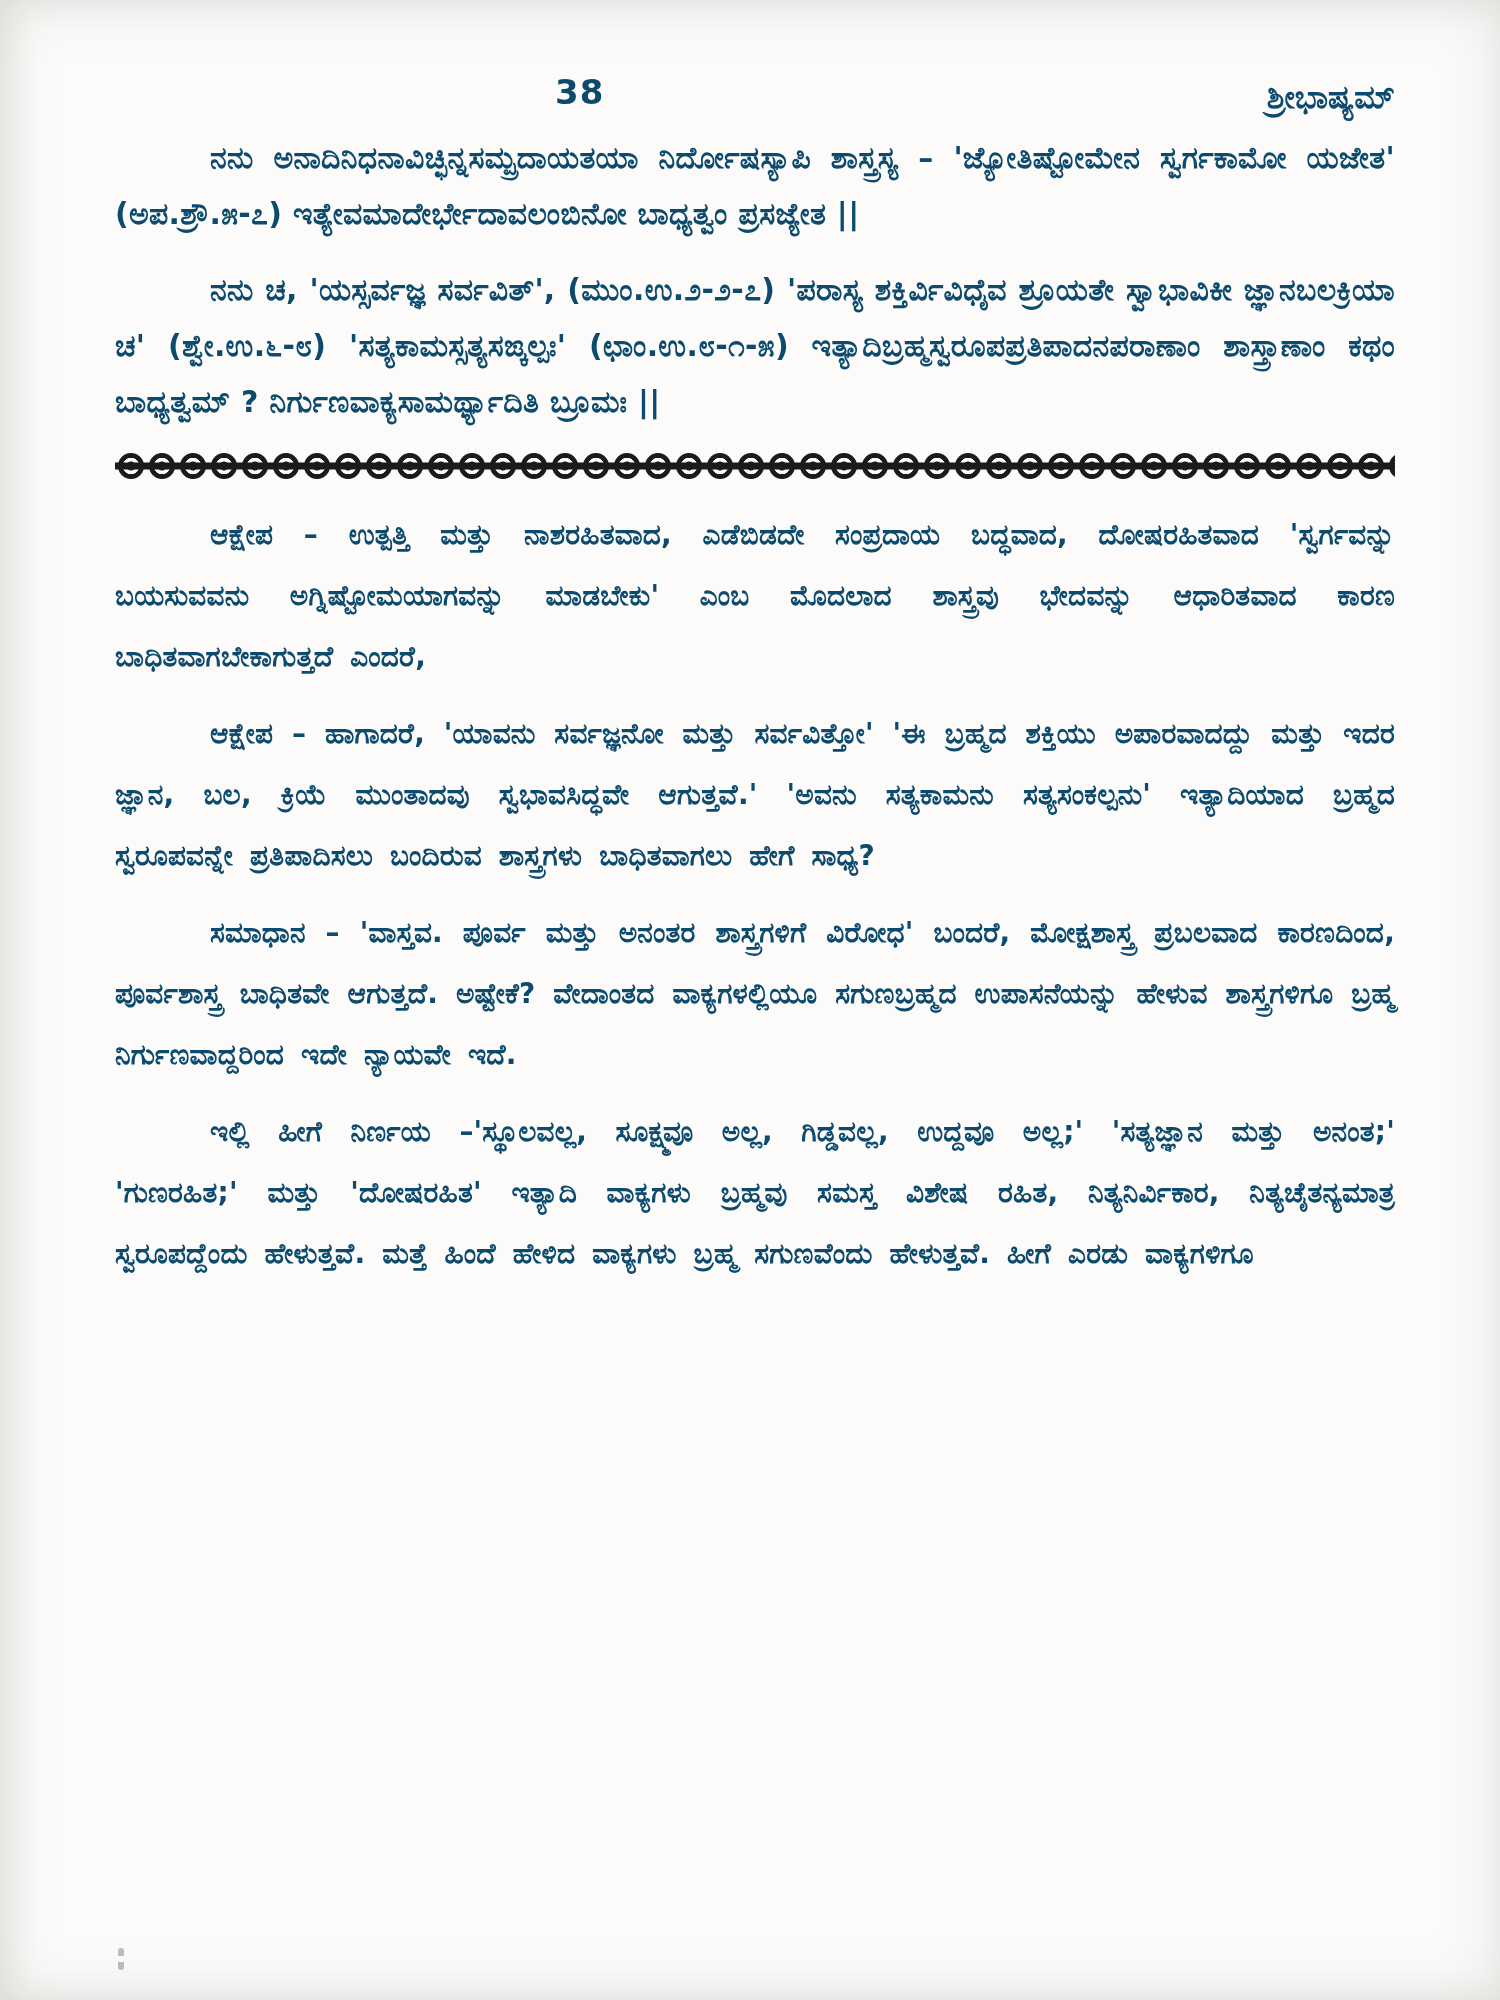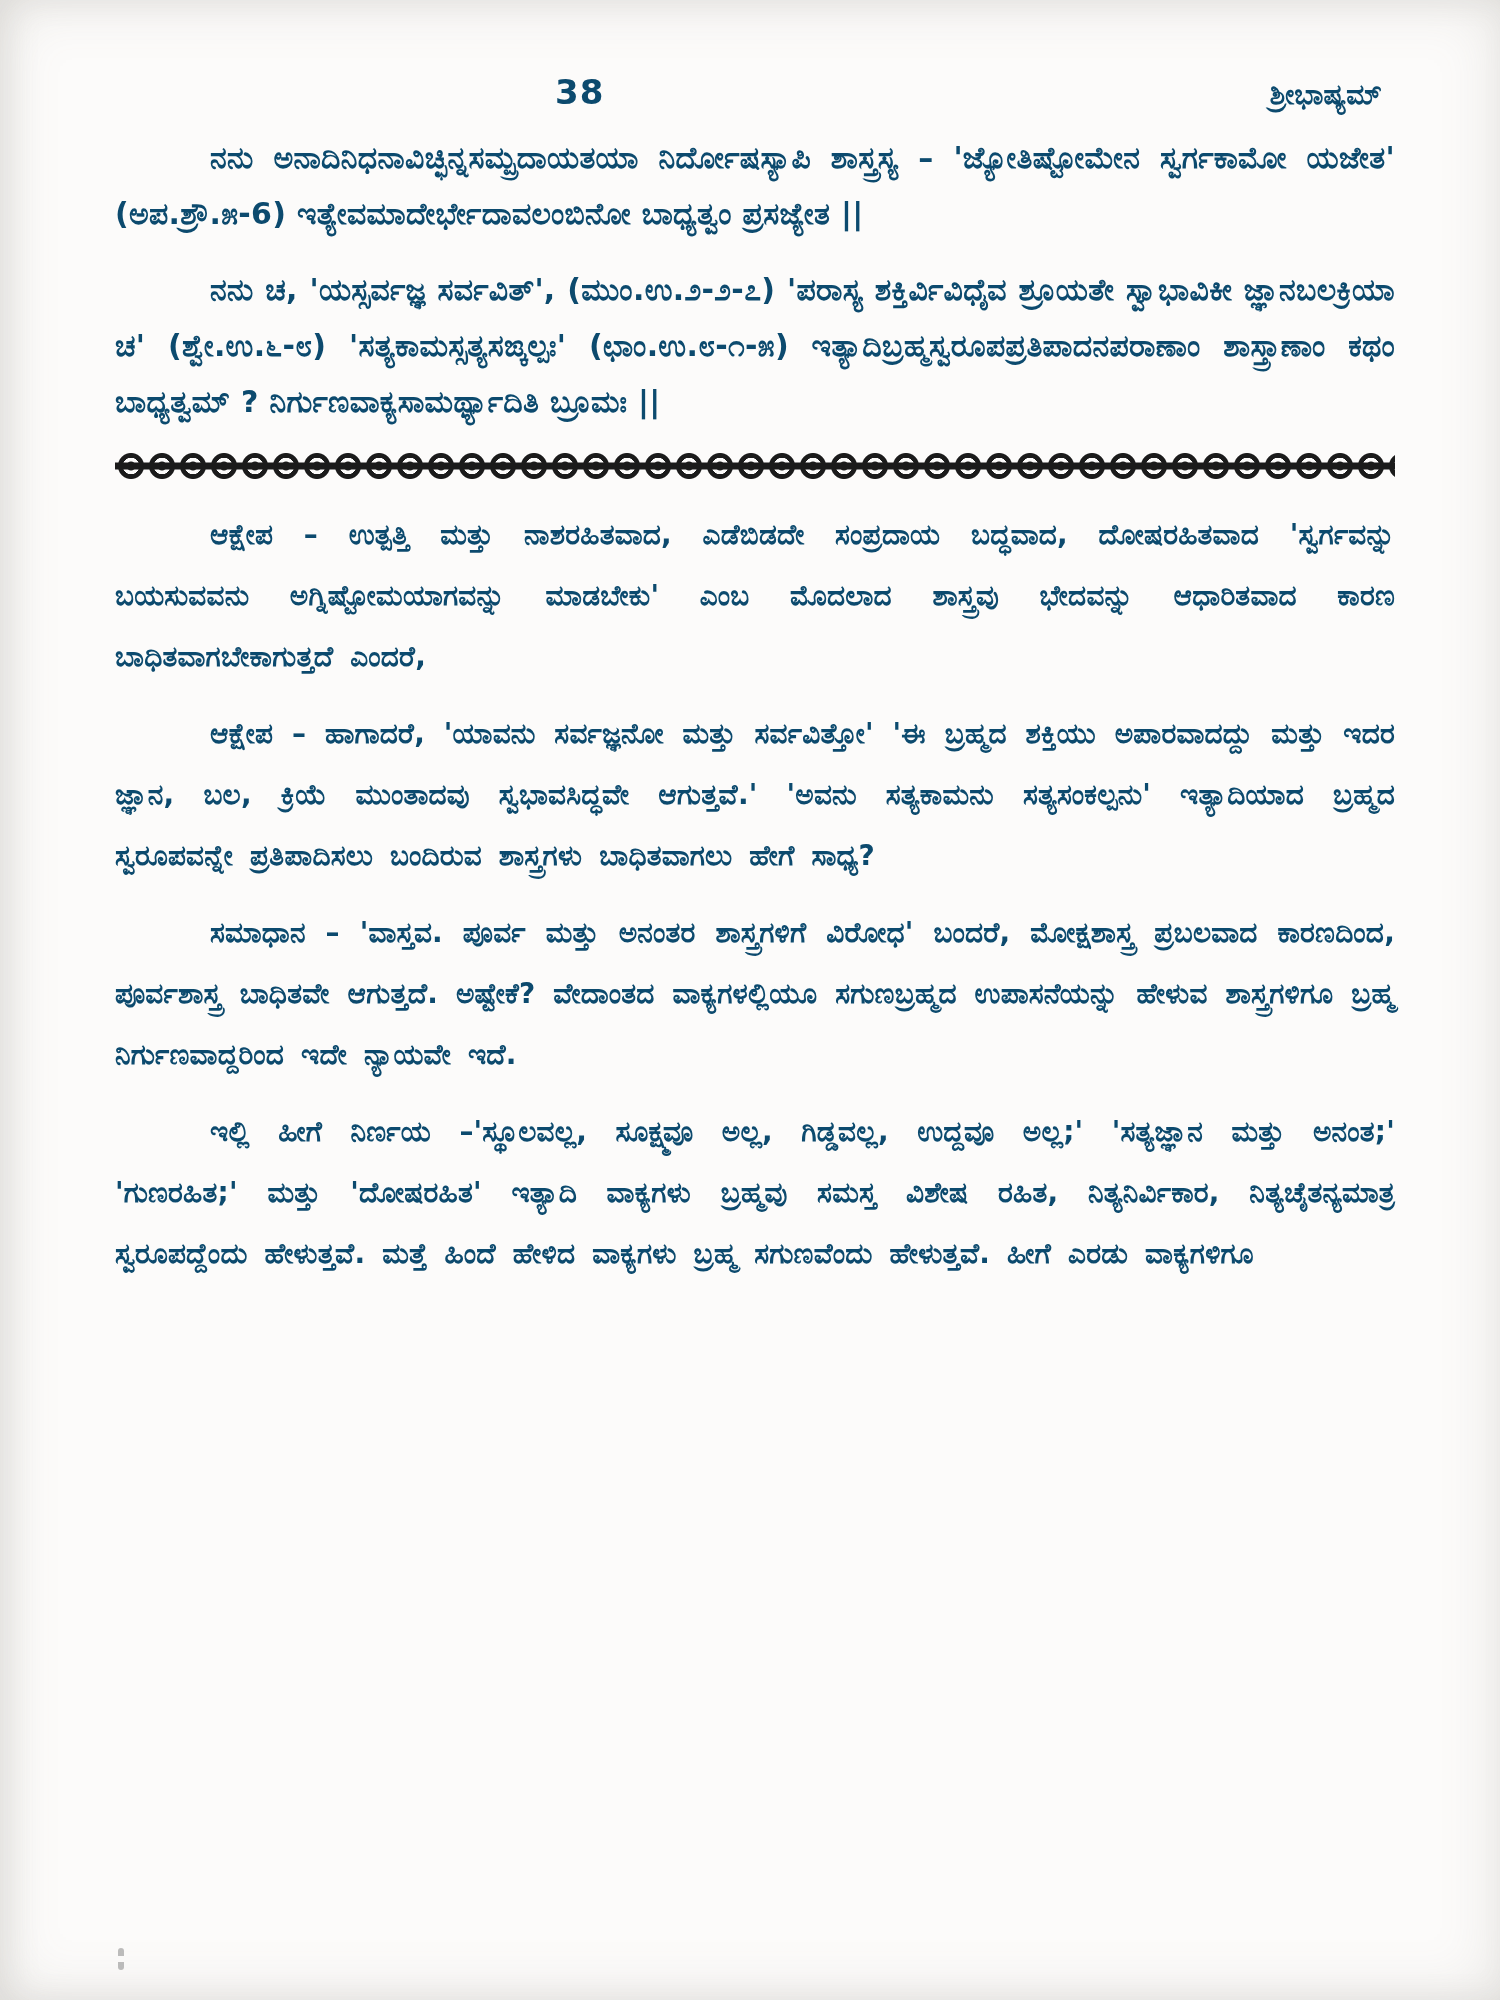--- a/index.html
+++ b/index.html
@@ -14,22 +14,22 @@
     box-shadow:inset 0 0 60px rgba(120,115,105,.18), inset 12px 0 30px rgba(120,115,105,.10);
   }
   .content{position:absolute;left:115px;right:105px;top:0;}
   
   .running-head{position:relative;height:130px;}
   .page-number{
     position:absolute;left:440px;top:72px;
     font-size:34px;font-weight:700;letter-spacing:1px;
   }
   .head-title{
-    position:absolute;right:13px;top:78px;
-    font-size:28px;font-weight:700;margin-left:16px;
+    position:absolute;right:0;top:78px;
+    font-size:32px;font-weight:700;margin-left:16px;
   }
   
   .mula p{
     margin:0 0 20px 0;
     font-size:30px;line-height:56px;
     font-weight:700;
     text-align:justify;
     text-indent:95px;
     letter-spacing:.3px;
   }
@@ -65,21 +65,21 @@
 
 <div class="page">
   <div class="content">
 
     <div class="running-head">
       <span class="page-number">38</span>
       <span class="head-title">ಶ್ರೀಭಾಷ್ಯಮ್</span>
     </div>
 
     <div class="mula">
-      <p>ನನು ಅನಾದಿನಿಧನಾವಿಚ್ಛಿನ್ನಸಮ್ಪ್ರದಾಯತಯಾ ನಿರ್ದೋಷಸ್ಯಾಪಿ ಶಾಸ್ತ್ರಸ್ಯ – 'ಜ್ಯೋತಿಷ್ಟೋಮೇನ ಸ್ವರ್ಗಕಾಮೋ ಯಜೇತ' (ಅಪ.ಶ್ರೌ.೫-6) ಇತ್ಯೇವಮಾದೇರ್ಭೇದಾವಲಂಬಿನೋ ಬಾಧ್ಯತ್ವಂ ಪ್ರಸಜ್ಯೇತ ||</p>
+      <p>ನನು ಅನಾದಿನಿಧನಾವಿಚ್ಛಿನ್ನಸಮ್ಪ್ರದಾಯತಯಾ ನಿರ್ದೋಷಸ್ಯಾಪಿ ಶಾಸ್ತ್ರಸ್ಯ – 'ಜ್ಯೋತಿಷ್ಟೋಮೇನ ಸ್ವರ್ಗಕಾಮೋ ಯಜೇತ' (ಅಪ.ಶ್ರೌ.೫-೭) ಇತ್ಯೇವಮಾದೇರ್ಭೇದಾವಲಂಬಿನೋ ಬಾಧ್ಯತ್ವಂ ಪ್ರಸಜ್ಯೇತ ||</p>
       <p>ನನು ಚ, 'ಯಸ್ಸರ್ವಜ್ಞ ಸರ್ವವಿತ್', (ಮುಂ.ಉ.೨-೨-೭) 'ಪರಾಸ್ಯ ಶಕ್ತಿರ್ವಿವಿಧೈವ ಶ್ರೂಯತೇ ಸ್ವಾಭಾವಿಕೀ ಜ್ಞಾನಬಲಕ್ರಿಯಾ ಚ' (ಶ್ವೇ.ಉ.೬-೮) 'ಸತ್ಯಕಾಮಸ್ಸತ್ಯಸಙ್ಕಲ್ಪಃ' (ಛಾಂ.ಉ.೮-೧-೫) ಇತ್ಯಾದಿಬ್ರಹ್ಮಸ್ವರೂಪಪ್ರತಿಪಾದನಪರಾಣಾಂ ಶಾಸ್ತ್ರಾಣಾಂ ಕಥಂ ಬಾಧ್ಯತ್ವಮ್ ? ನಿರ್ಗುಣವಾಕ್ಯಸಾಮರ್ಥ್ಯಾದಿತಿ ಬ್ರೂಮಃ ||</p>
     </div>
 
     <div class="divider"></div>
 
     <div class="vyakhya">
       <p>ಆಕ್ಷೇಪ – ಉತ್ಪತ್ತಿ ಮತ್ತು ನಾಶರಹಿತವಾದ, ಎಡೆಬಿಡದೇ ಸಂಪ್ರದಾಯ ಬದ್ಧವಾದ, ದೋಷರಹಿತವಾದ 'ಸ್ವರ್ಗವನ್ನು ಬಯಸುವವನು ಅಗ್ನಿಷ್ಟೋಮಯಾಗವನ್ನು ಮಾಡಬೇಕು' ಎಂಬ ಮೊದಲಾದ ಶಾಸ್ತ್ರವು ಭೇದವನ್ನು ಆಧಾರಿತವಾದ ಕಾರಣ ಬಾಧಿತವಾಗಬೇಕಾಗುತ್ತದೆ ಎಂದರೆ,</p>
       <p>ಆಕ್ಷೇಪ – ಹಾಗಾದರೆ, 'ಯಾವನು ಸರ್ವಜ್ಞನೋ ಮತ್ತು ಸರ್ವವಿತ್ತೋ' 'ಈ ಬ್ರಹ್ಮದ ಶಕ್ತಿಯು ಅಪಾರವಾದದ್ದು ಮತ್ತು ಇದರ ಜ್ಞಾನ, ಬಲ, ಕ್ರಿಯೆ ಮುಂತಾದವು ಸ್ವಭಾವಸಿದ್ಧವೇ ಆಗುತ್ತವೆ.' 'ಅವನು ಸತ್ಯಕಾಮನು ಸತ್ಯಸಂಕಲ್ಪನು' ಇತ್ಯಾದಿಯಾದ ಬ್ರಹ್ಮದ ಸ್ವರೂಪವನ್ನೇ ಪ್ರತಿಪಾದಿಸಲು ಬಂದಿರುವ ಶಾಸ್ತ್ರಗಳು ಬಾಧಿತವಾಗಲು ಹೇಗೆ ಸಾಧ್ಯ?</p>
       <p>ಸಮಾಧಾನ –  'ವಾಸ್ತವ. ಪೂರ್ವ ಮತ್ತು ಅನಂತರ ಶಾಸ್ತ್ರಗಳಿಗೆ ವಿರೋಧ' ಬಂದರೆ, ಮೋಕ್ಷಶಾಸ್ತ್ರ ಪ್ರಬಲವಾದ ಕಾರಣದಿಂದ, ಪೂರ್ವಶಾಸ್ತ್ರ ಬಾಧಿತವೇ ಆಗುತ್ತದೆ. ಅಷ್ಟೇಕೆ? ವೇದಾಂತದ ವಾಕ್ಯಗಳಲ್ಲಿಯೂ ಸಗುಣಬ್ರಹ್ಮದ ಉಪಾಸನೆಯನ್ನು ಹೇಳುವ ಶಾಸ್ತ್ರಗಳಿಗೂ ಬ್ರಹ್ಮ ನಿರ್ಗುಣವಾದ್ದರಿಂದ ಇದೇ ನ್ಯಾಯವೇ ಇದೆ.</p>
       <p>ಇಲ್ಲಿ ಹೀಗೆ ನಿರ್ಣಯ –'ಸ್ಥೂಲವಲ್ಲ, ಸೂಕ್ಷ್ಮವೂ ಅಲ್ಲ, ಗಿಡ್ಡವಲ್ಲ, ಉದ್ದವೂ ಅಲ್ಲ;' 'ಸತ್ಯಜ್ಞಾನ ಮತ್ತು ಅನಂತ;' 'ಗುಣರಹಿತ;' ಮತ್ತು 'ದೋಷರಹಿತ' ಇತ್ಯಾದಿ ವಾಕ್ಯಗಳು ಬ್ರಹ್ಮವು ಸಮಸ್ತ ವಿಶೇಷ ರಹಿತ, ನಿತ್ಯನಿರ್ವಿಕಾರ, ನಿತ್ಯಚೈತನ್ಯಮಾತ್ರ ಸ್ವರೂಪದ್ದೆಂದು ಹೇಳುತ್ತವೆ. ಮತ್ತೆ ಹಿಂದೆ ಹೇಳಿದ ವಾಕ್ಯಗಳು ಬ್ರಹ್ಮ ಸಗುಣವೆಂದು ಹೇಳುತ್ತವೆ. ಹೀಗೆ ಎರಡು ವಾಕ್ಯಗಳಿಗೂ</p>

